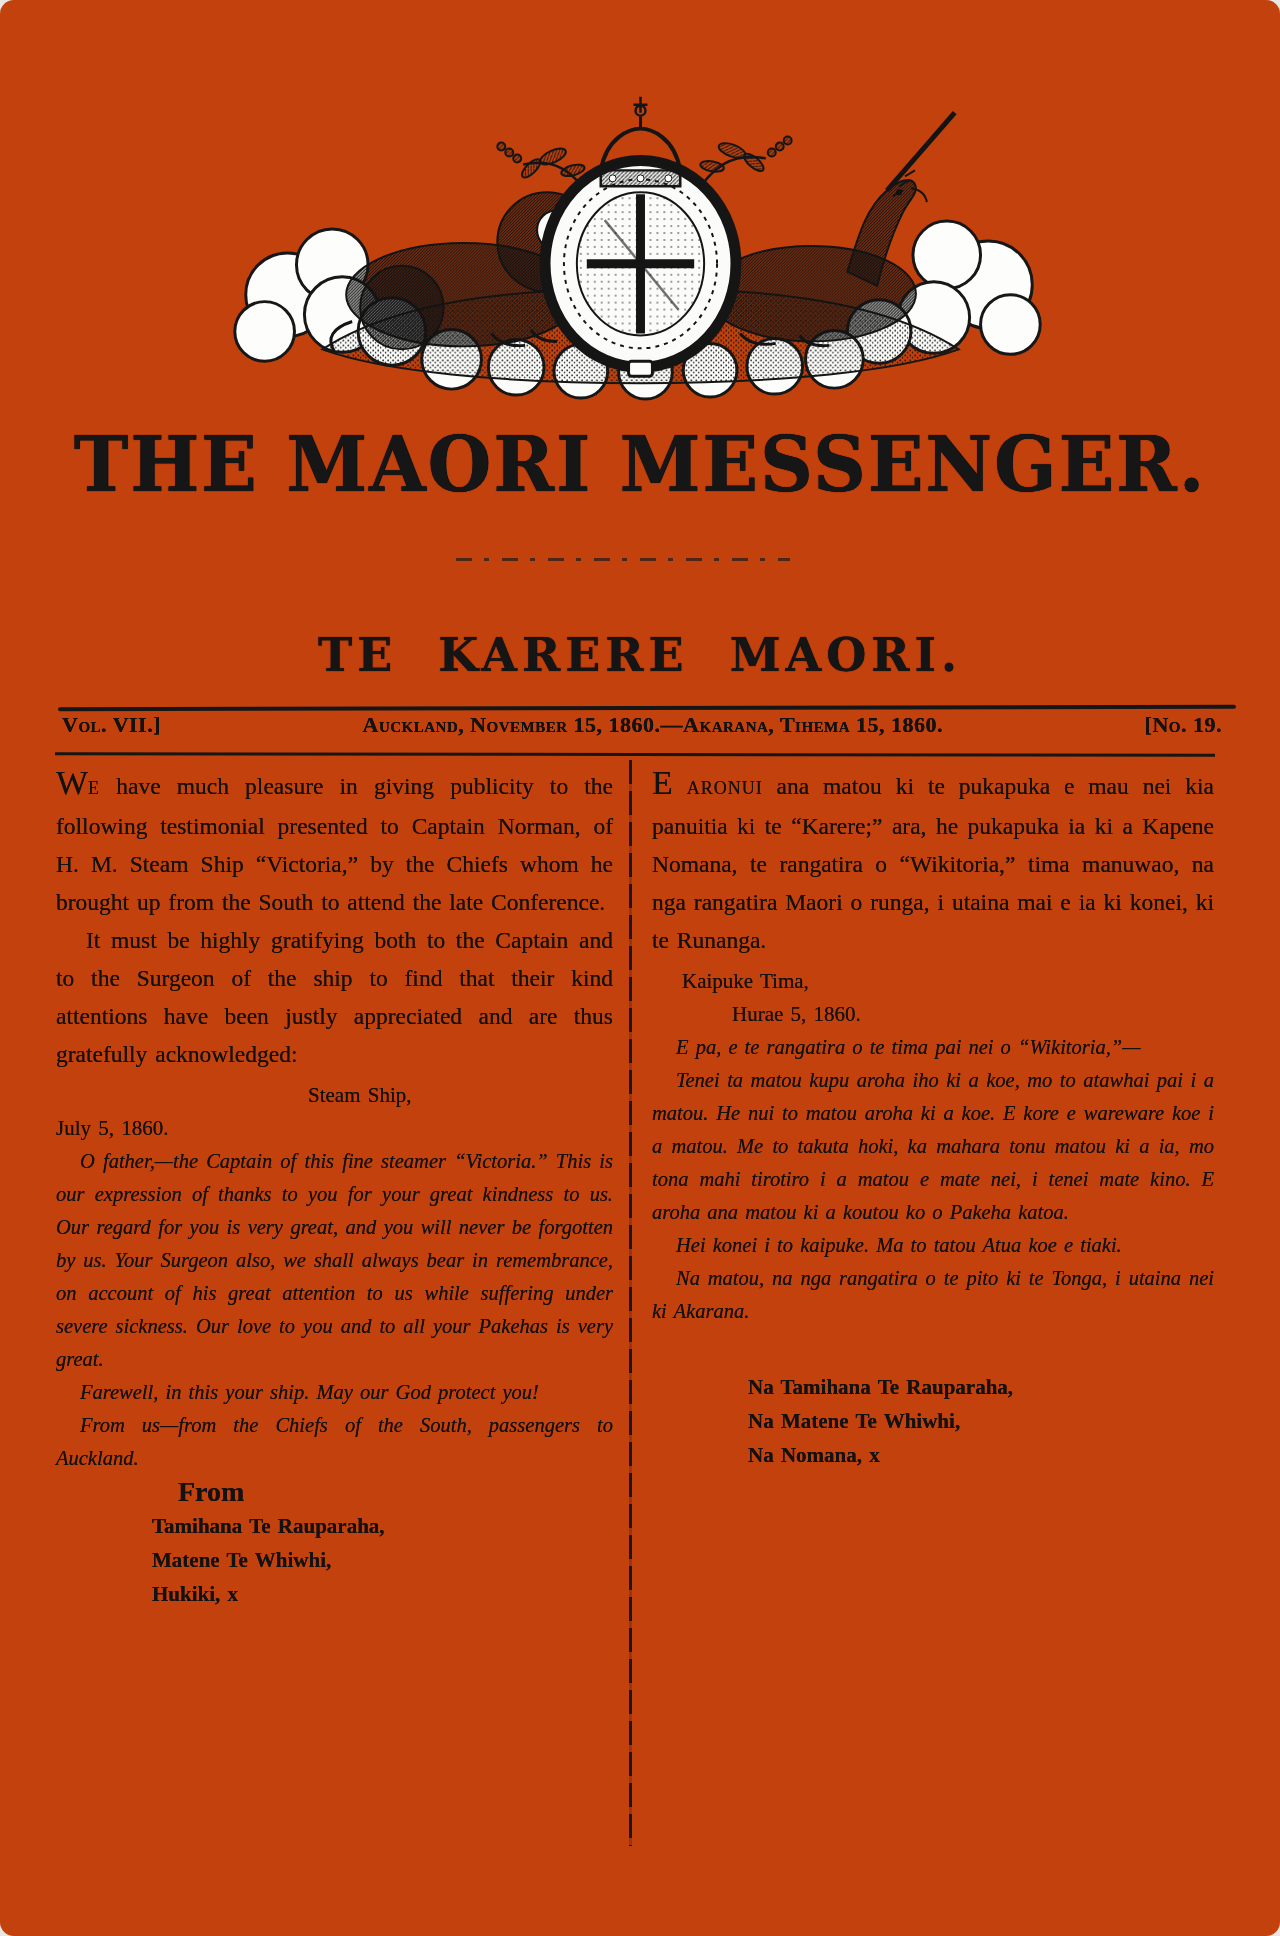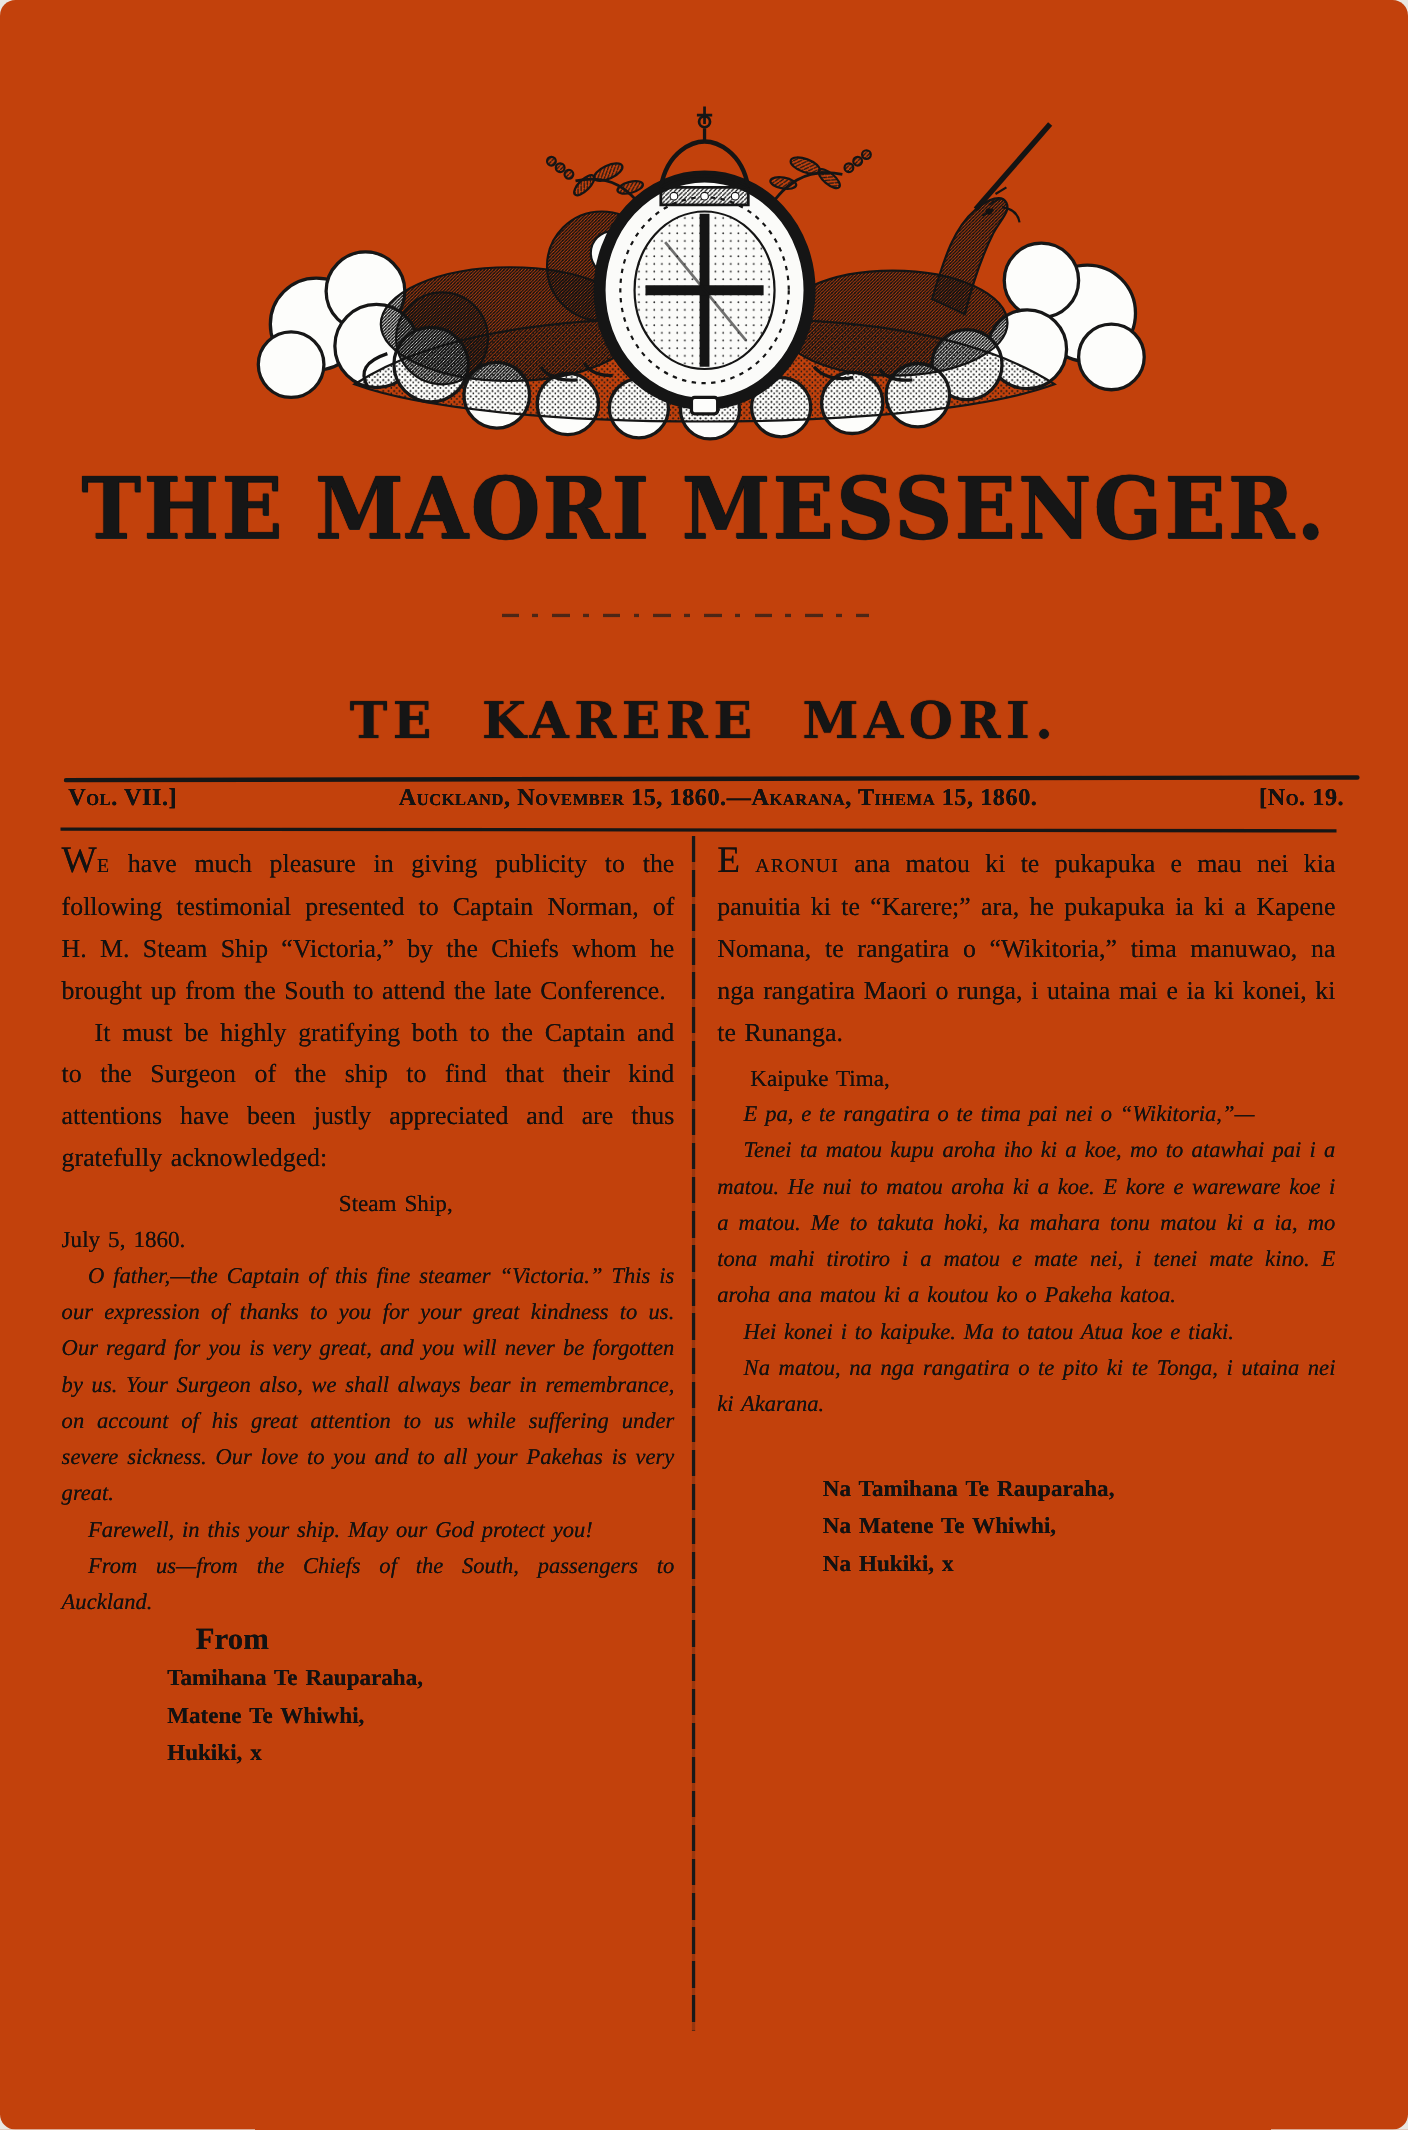--- a/index.html
+++ b/index.html
@@ -201,22 +201,23 @@
     <p class="sig">Tamihana Te Rauparaha,</p>
     <p class="sig">Matene Te Whiwhi,</p>
     <p class="sig">Hukiki, x</p>
   </div>
 
   <div class="col-divider"></div>
 
   <div class="col col-right">
     <p class="lead"><span class="lead-init">E</span> <span class="lead-sc">ARONUI</span><span> ana matou ki te pukapuka e mau nei kia panuitia ki te “Karere;” ara, he pukapuka ia ki a Kapene Nomana, te rangatira o “Wikitoria,” tima manuwao, na nga rangatira Maori o runga, i utaina mai e ia ki konei, ki te Runanga.</span></p>
     <p class="letter-head l1">Kaipuke Tima,</p>
+    <p class="letter-head l2">Hurae 5, 1860.</p>
     <p class="letter">E pa, e te rangatira o te tima pai nei o “Wikitoria,”—</p>
     <p class="letter">Tenei ta matou kupu aroha iho ki a koe, mo to atawhai pai i a matou. He nui to matou aroha ki a koe. E kore e wareware koe i a matou. Me to takuta hoki, ka mahara tonu matou ki a ia, mo tona mahi tirotiro i a matou e mate nei, i tenei mate kino. E aroha ana matou ki a koutou ko o Pakeha katoa.</p>
     <p class="letter">Hei konei i to kaipuke. Ma to tatou Atua koe e tiaki.</p>
     <p class="letter">Na matou, na nga rangatira o te pito ki te Tonga, i utaina nei ki Akarana.</p>
     <p class="sig gap-before">Na Tamihana Te Rauparaha,</p>
     <p class="sig">Na Matene Te Whiwhi,</p>
-    <p class="sig">Na Hukiki, x</p>
+    <p class="sig">Na Nomana, x</p>
   </div>
 
 </div>
 
 </body></html>

